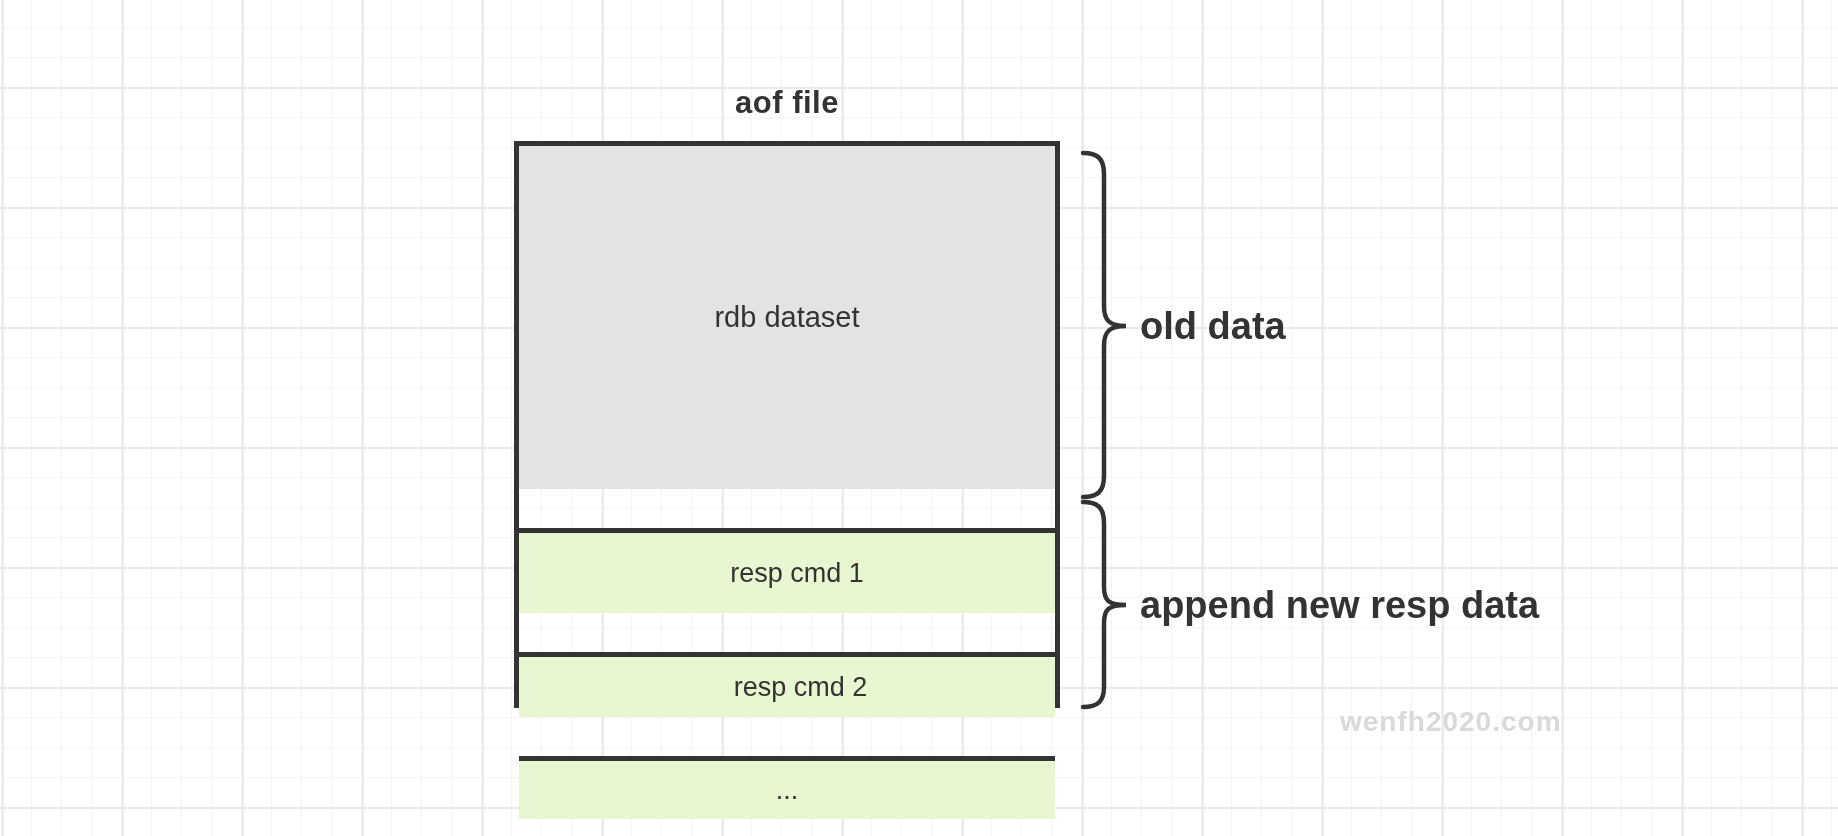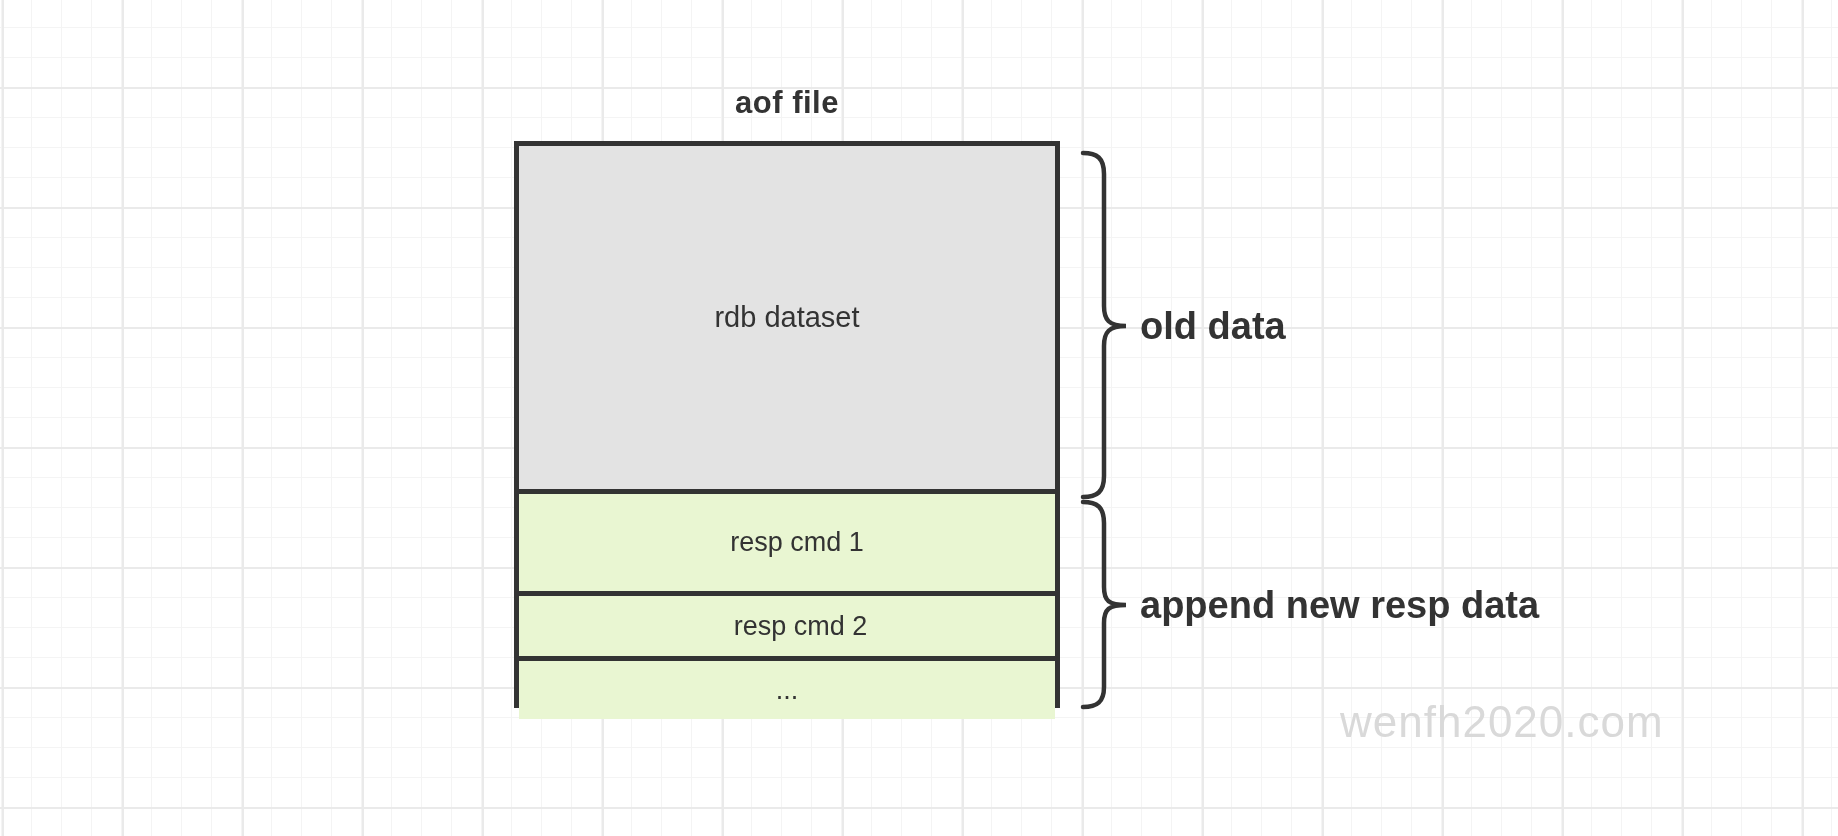--- a/index.html
+++ b/index.html
@@ -39,39 +39,40 @@
   .aof-box {
     position: absolute;
     left: 514px;
     top: 141px;
     width: 546px;
     height: 567px;
     box-sizing: border-box;
     border: 5px solid #333333;
     display: flex;
     flex-direction: column;
+    gap: 39px;
   }
   .section {
     box-sizing: border-box;
     display: flex;
     align-items: center;
     justify-content: center;
     flex: none;
   }
   .section-rdb {
     height: 343px;
     font-size: 29px;
     font-weight: 400;
   }
   .section-cmd {
     border-top: 5px solid #333333;
     font-size: 27px;
     font-weight: 400;
   }
-  .section-cmd1 { height: 102px; padding-left: 20px; }
+  .section-cmd1 { height: 85px; padding-left: 20px; }
   .section-cmd2 { height: 65px; }
   .section-more { height: 63px; }
 
   .braces-svg {
     position: absolute;
     left: 1075px;
     top: 140px;
     width: 60px;
     height: 580px;
     overflow: visible;
@@ -85,22 +86,22 @@
     line-height: 36px;
     white-space: nowrap;
   }
   .label-old-data { top: 308px; }
   .label-append   { top: 587px; }
 
   .watermark {
     position: absolute;
     left: 1340px;
     top: 698px;
-    font-size: 44px;
-    font-weight: 400;
+    font-size: 28px;
+    font-weight: 700;
     line-height: 48px;
     color: #d9d9d9;
     letter-spacing: 1px;
     white-space: nowrap;
   }
 </style>
 </head>
 <body>
 
 <div class="canvas">

